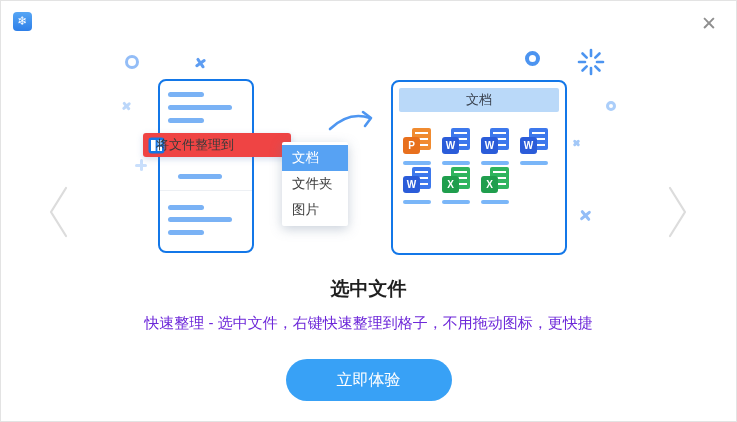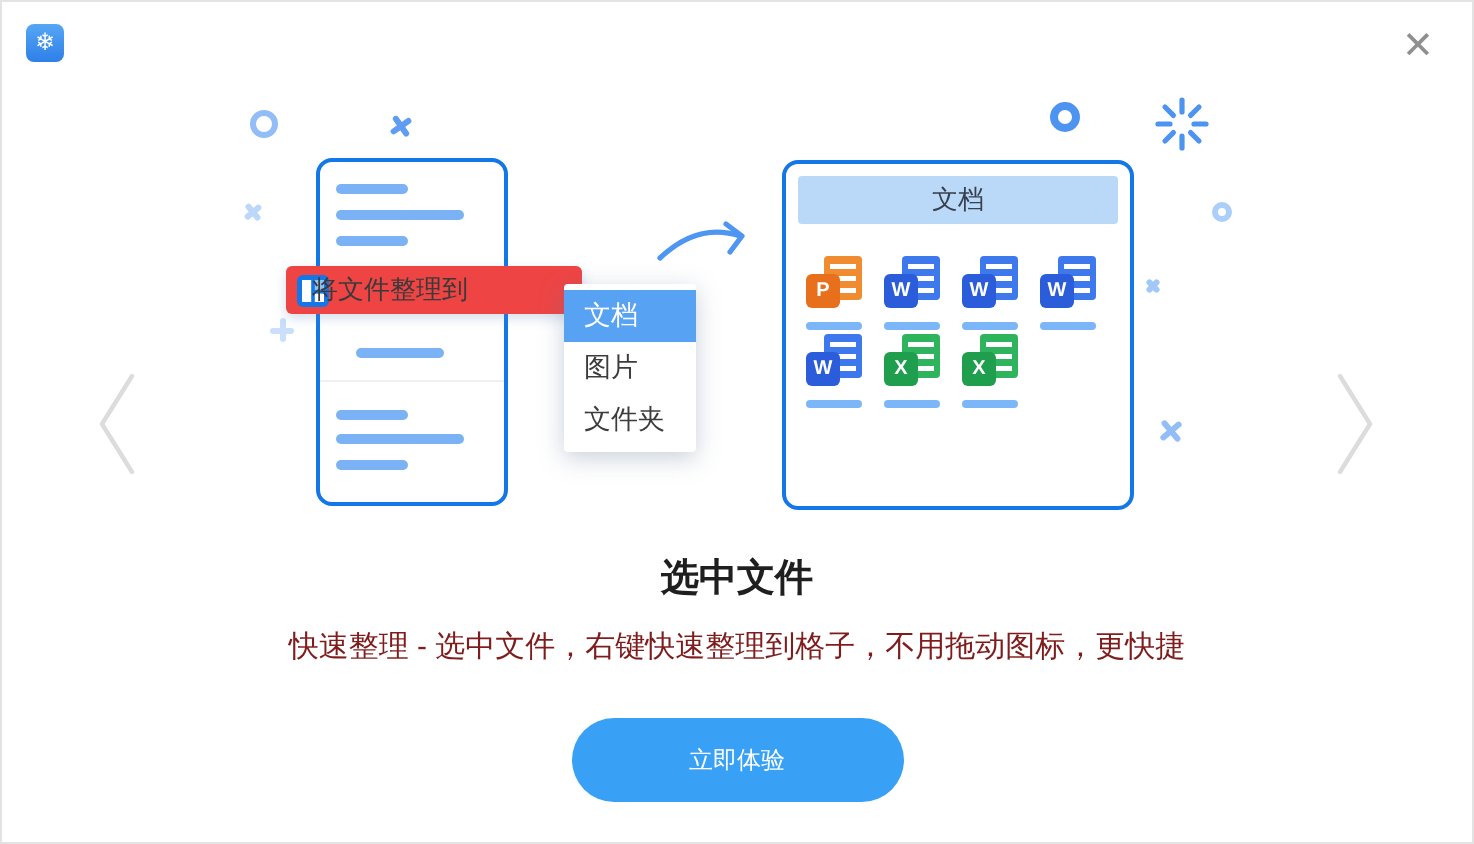--- a/index.html
+++ b/index.html
@@ -119,25 +119,25 @@
   }
   .ficon .front {
     position:absolute; left:0; bottom:0; width:17px; height:17px;
     border-radius:3px; background:var(--c1); color:#fff;
     font-size:10px; font-weight:bold; display:flex; align-items:center; justify-content:center;
   }
   .uline { margin-top:7px; width:28px; height:4px; border-radius:2px; background:#7ab6f8; }
 
   
   .heading { margin-top:15px; text-align:center; font-size:19px; font-weight:bold; color:#1f1f1f; }
-  .descr   { margin-top:12px; text-align:center; font-size:15px; color:#7f1d1d; }
+  .descr   { margin-top:12px; text-align:center; font-size:15px; color:#6d28d9; }
   .cta-wrap { text-align:center; margin-top:26px; }
   .cta {
     display:inline-block; width:166px; height:42px; border:none; border-radius:21px;
-    background:var(--button-blue,#38a1f6); color:#fff; font-size:12px;
+    background:var(--button-blue,#38a1f6); color:#fff; font-size:16px;
     font-family:inherit; cursor:pointer;
   }
 </style>
 </head>
 <body>
 
 <div class="titlebar">
   <div class="app-icon">❄</div>
   <div class="close-btn">✕</div>
 </div>
@@ -189,22 +189,22 @@
     <svg width="17" height="17" viewBox="0 0 17 17">
       <rect x="0.5" y="0.5" width="16" height="16" rx="3" fill="#1377e8"></rect>
       <rect x="3" y="3" width="4.6" height="11" fill="#fff"></rect>
       <rect x="9.4" y="3" width="4.6" height="5" fill="#8fc0f6"></rect>
       <rect x="9.4" y="9.8" width="4.6" height="4.2" fill="#fff"></rect>
     </svg>
     <span class="ctx-label">将文件整理到</span>
   </div>
   <div class="ctx-submenu">
       <div class="submenu-item selected">文档</div>
+      <div class="submenu-item">文件夹</div>
       <div class="submenu-item">图片</div>
-      <div class="submenu-item">文件夹</div>
     </div>
 
   <svg class="arrow-swoosh" width="48" height="30" viewBox="0 0 48 30">
     <path d="M3 22 Q 22 4 43 11" fill="none" stroke="#4e96f1" stroke-width="2.6" stroke-linecap="round"></path>
     <path d="M36 5 L44 11 L38 19" fill="none" stroke="#4e96f1" stroke-width="2.6" stroke-linecap="round" stroke-linejoin="round"></path>
   </svg>
 
   <div class="grid-panel">
     <div class="grid-header">文档</div>
     <div class="file-grid">

